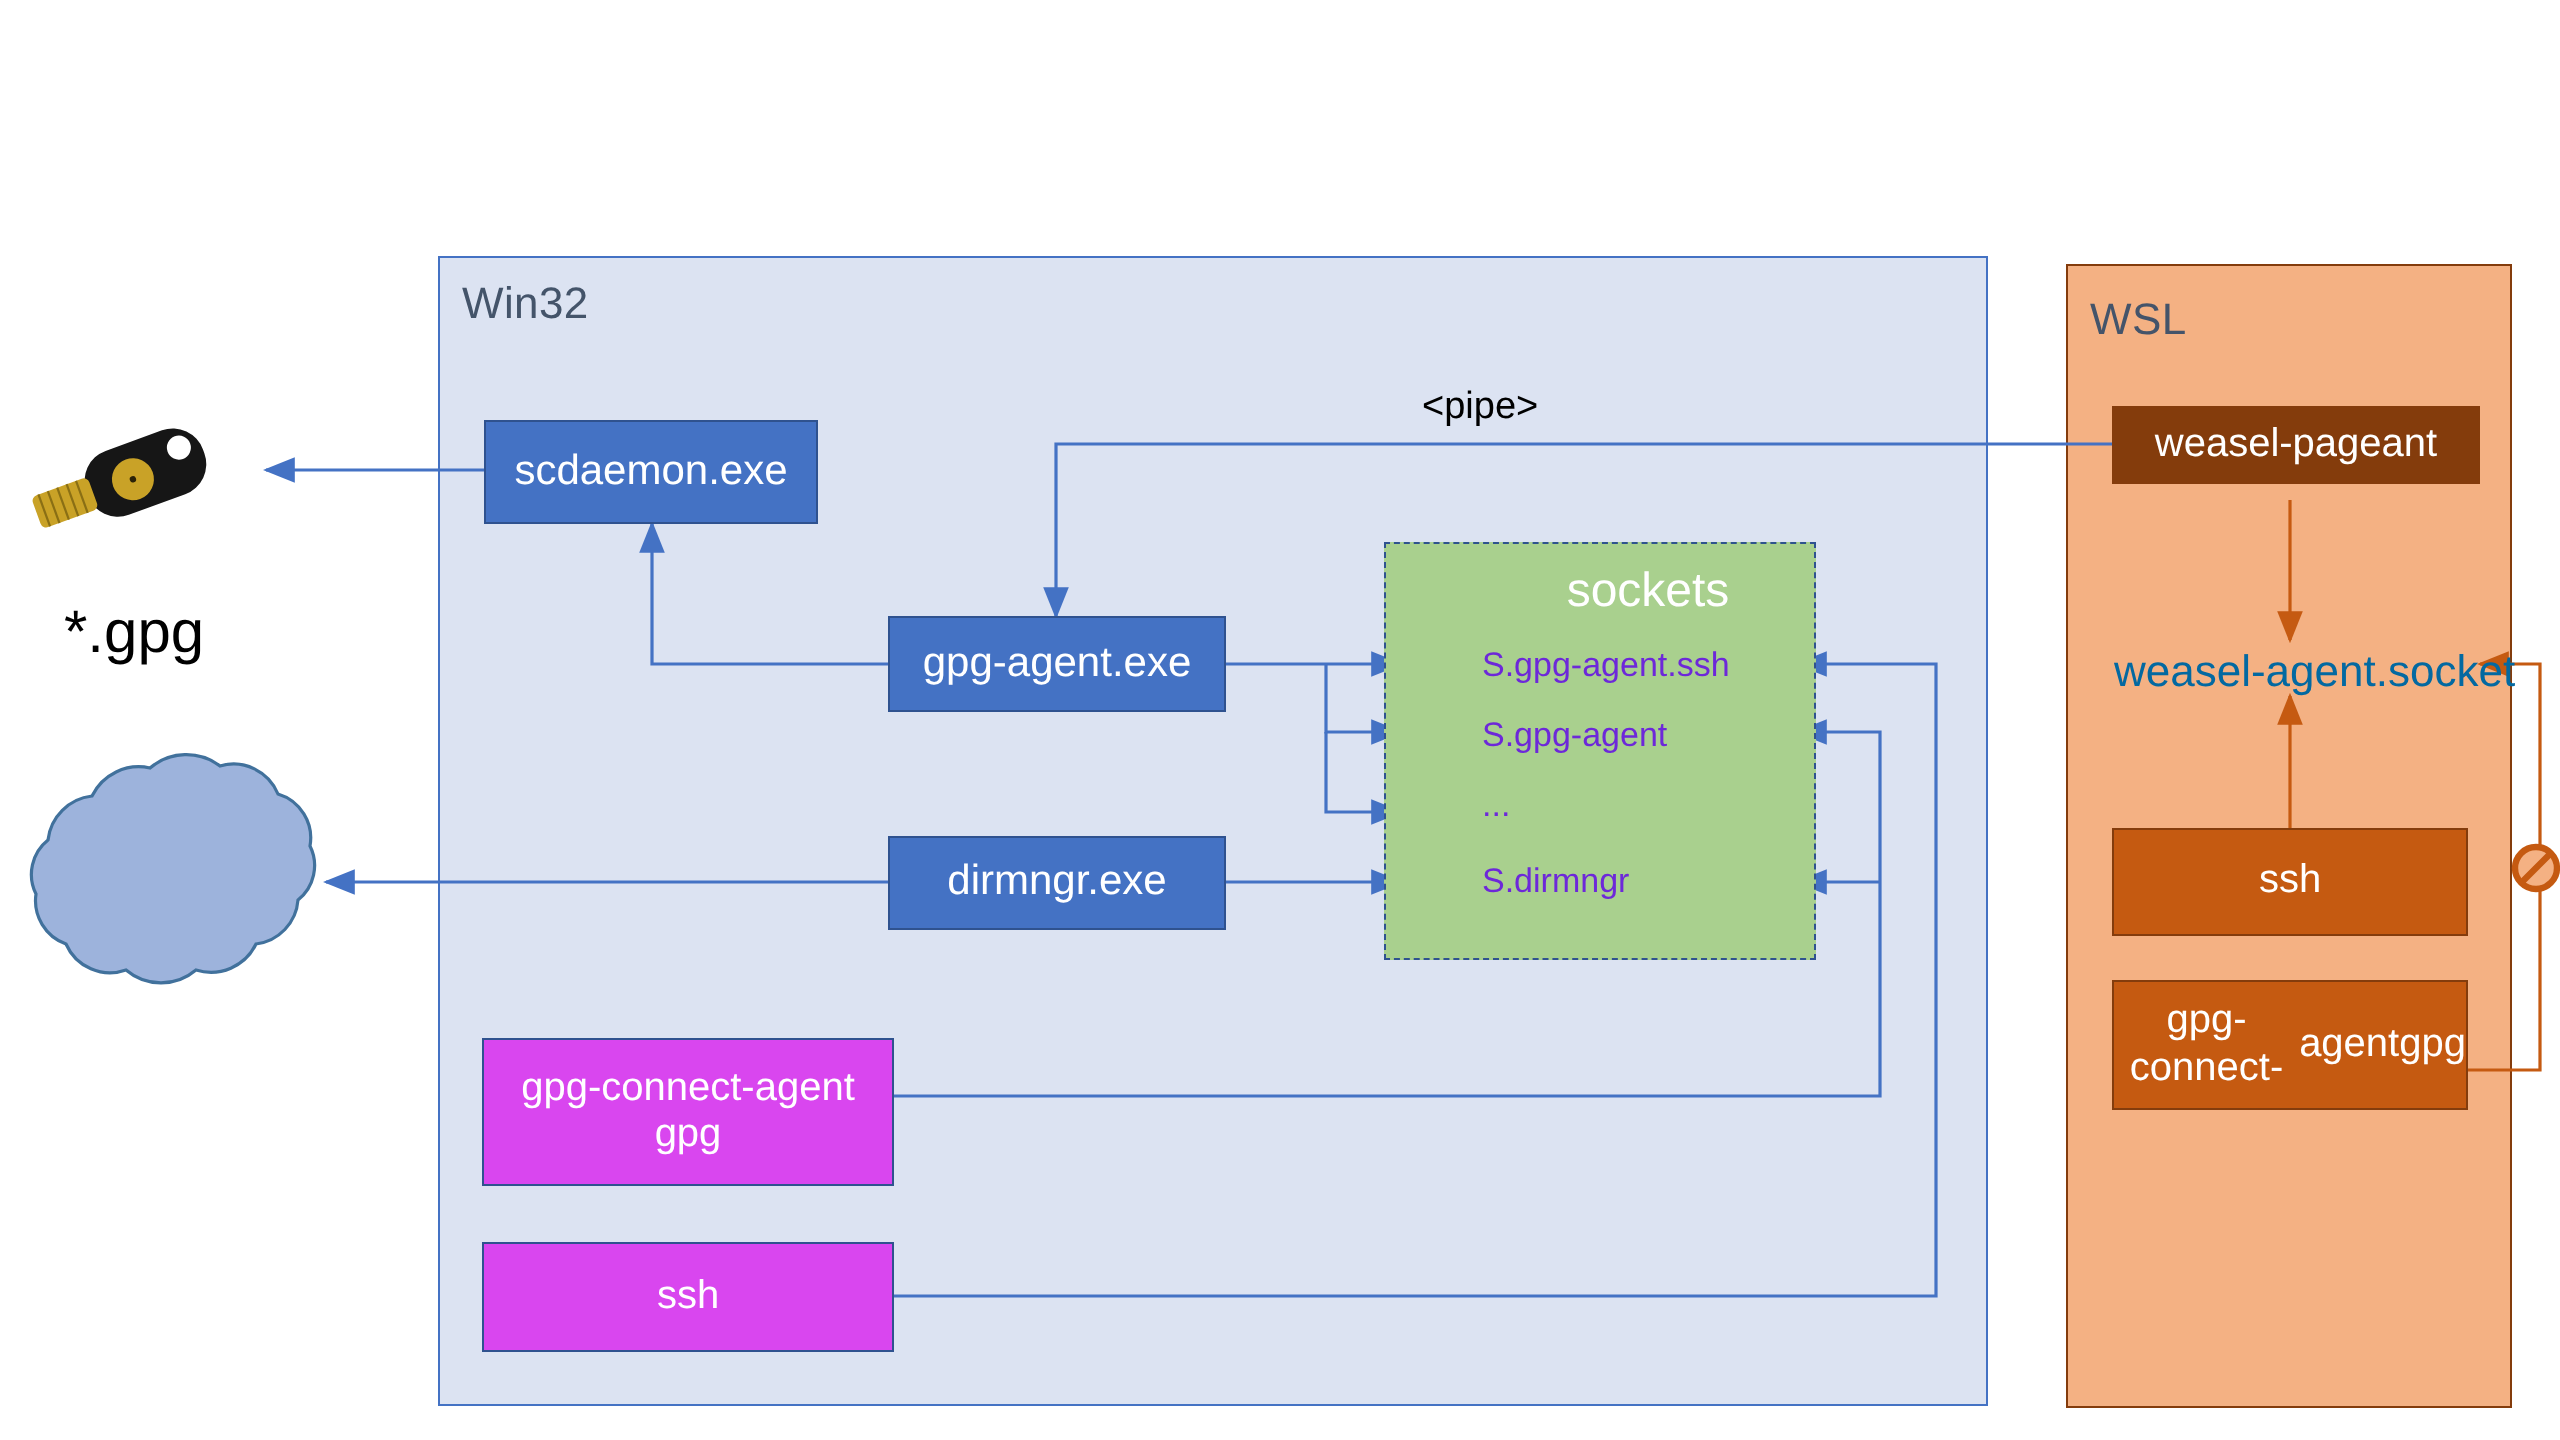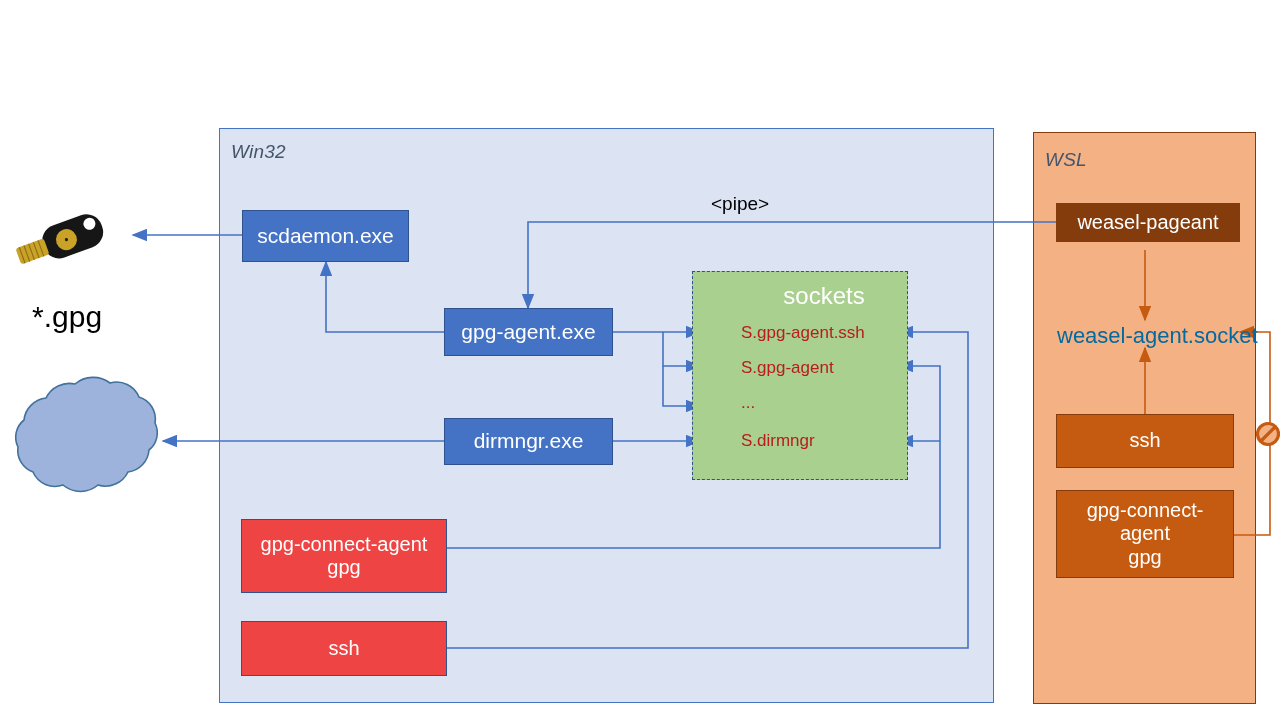--- a/index.html
+++ b/index.html
@@ -13,44 +13,44 @@
   
   .panel-win32{
     left:219px;top:128px;width:775px;height:575px;
     background:#DCE3F2;border:1px solid #4472C4;
   }
   .panel-wsl{
     left:1033px;top:132px;width:223px;height:572px;
     background:#F4B183;border:1px solid #843C0C;
   }
   .panel-label{
-    color:#44546A;font-size:19px;line-height:23px;letter-spacing:.2px;font-style:italic;
+    color:#44546A;font-size:22px;line-height:23px;letter-spacing:.2px;
   }
 
   
   .box{
     display:flex;align-items:center;justify-content:center;text-align:center;
     color:#ffffff;line-height:1.16;
   }
   .box-blue{background:#4472C4;border:1px solid #2F528F;font-size:21px;}
-  .box-cyan{background:#ef4444;border:1px solid #2F528F;font-size:20px;}
+  .box-cyan{background:#d946ef;border:1px solid #2F528F;font-size:20px;}
   .box-brown{background:#843C0C;border:1px solid #843C0C;font-size:20px;}
   .box-orange{background:#C55A11;border:1px solid #843C0C;font-size:20px;}
 
   
   .sockets-box{
     left:692px;top:271px;width:216px;height:209px;
     background:#A9D08E;border:1.5px dashed #2F528F;
   }
   .sockets-title{
     position:absolute;left:0;top:10px;width:100%;text-align:center;
     color:#ffffff;font-size:24px;margin-left:24px;
   }
   .socket-item{
-    position:absolute;color:#b91c1c;font-size:17px;white-space:nowrap;
+    position:absolute;color:#6d28d9;font-size:17px;white-space:nowrap;
   }
 
   
   .txt{position:absolute;white-space:nowrap;}
   .pipe-label{color:#000000;font-size:19px;}
   .gpg-label{color:#000000;font-size:30px;}
   .wsl-socket-label{color:#0369a1;font-size:22px;}
   .cloud-text{
     position:absolute;color:#ffffff;font-size:15px;text-align:center;
     line-height:21px;width:160px;left:0;top:406px;
@@ -150,21 +150,21 @@
   <div class="abs box box-brown boxlayer" style="left:1056px;top:203px;width:184px;height:39px;">
     <span>weasel-pageant</span>
   </div>
 
   <div class="abs txt wsl-socket-label boxlayer" style="left:1057px;top:323px;">weasel-agent.socket</div>
 
   <div class="abs box box-orange boxlayer" style="left:1056px;top:414px;width:178px;height:54px;">
     <span>ssh</span>
   </div>
 
-  <div class="abs box box-orange boxlayer" style="left:1056px;top:490px;width:178px;height:88px;flex-direction:column;">
+  <div class="abs box box-orange boxlayer" style="left:1056px;top:490px;width:178px;height:65px;flex-direction:row;">
     <span>gpg-connect-</span>
     <span>agent</span>
     <span>gpg</span>
   </div>
 
   <svg class="layer iconlayer">
 
     <g>
       <circle cx="1268" cy="434" r="10.5" fill="#F4B183" stroke="#C55A11" stroke-width="3.2"></circle>
       <line x1="1261" y1="441" x2="1275" y2="427" stroke="#C55A11" stroke-width="3.2" stroke-linecap="round"></line>

